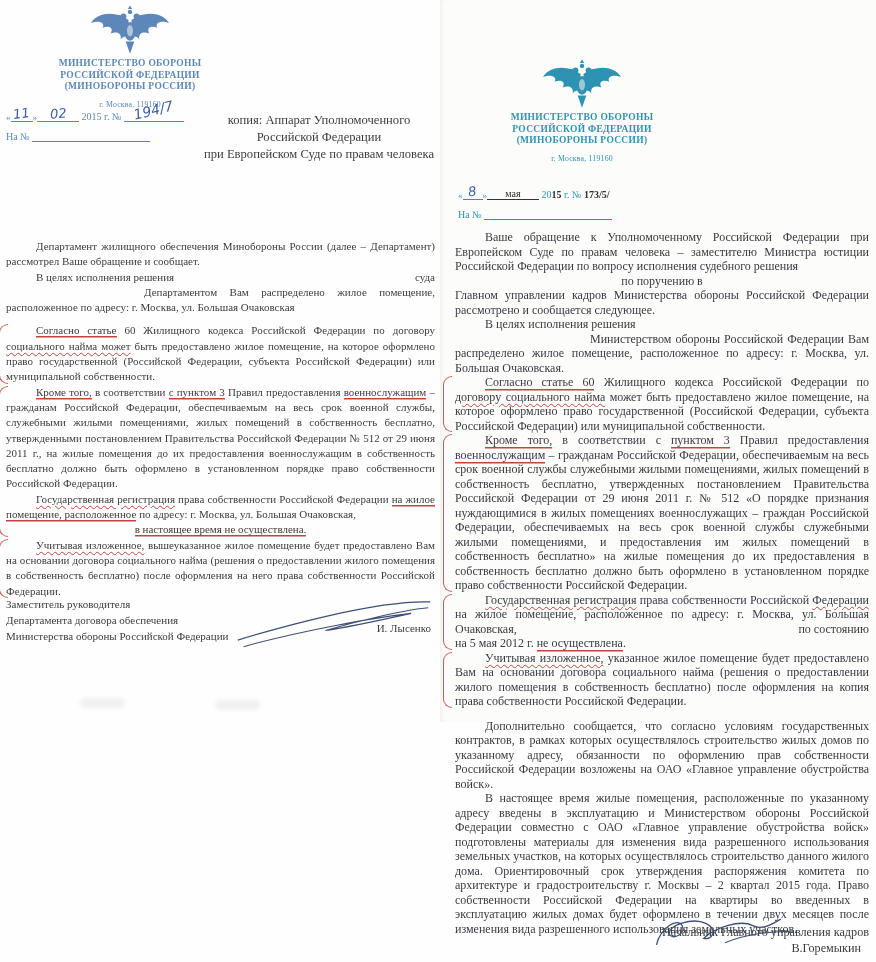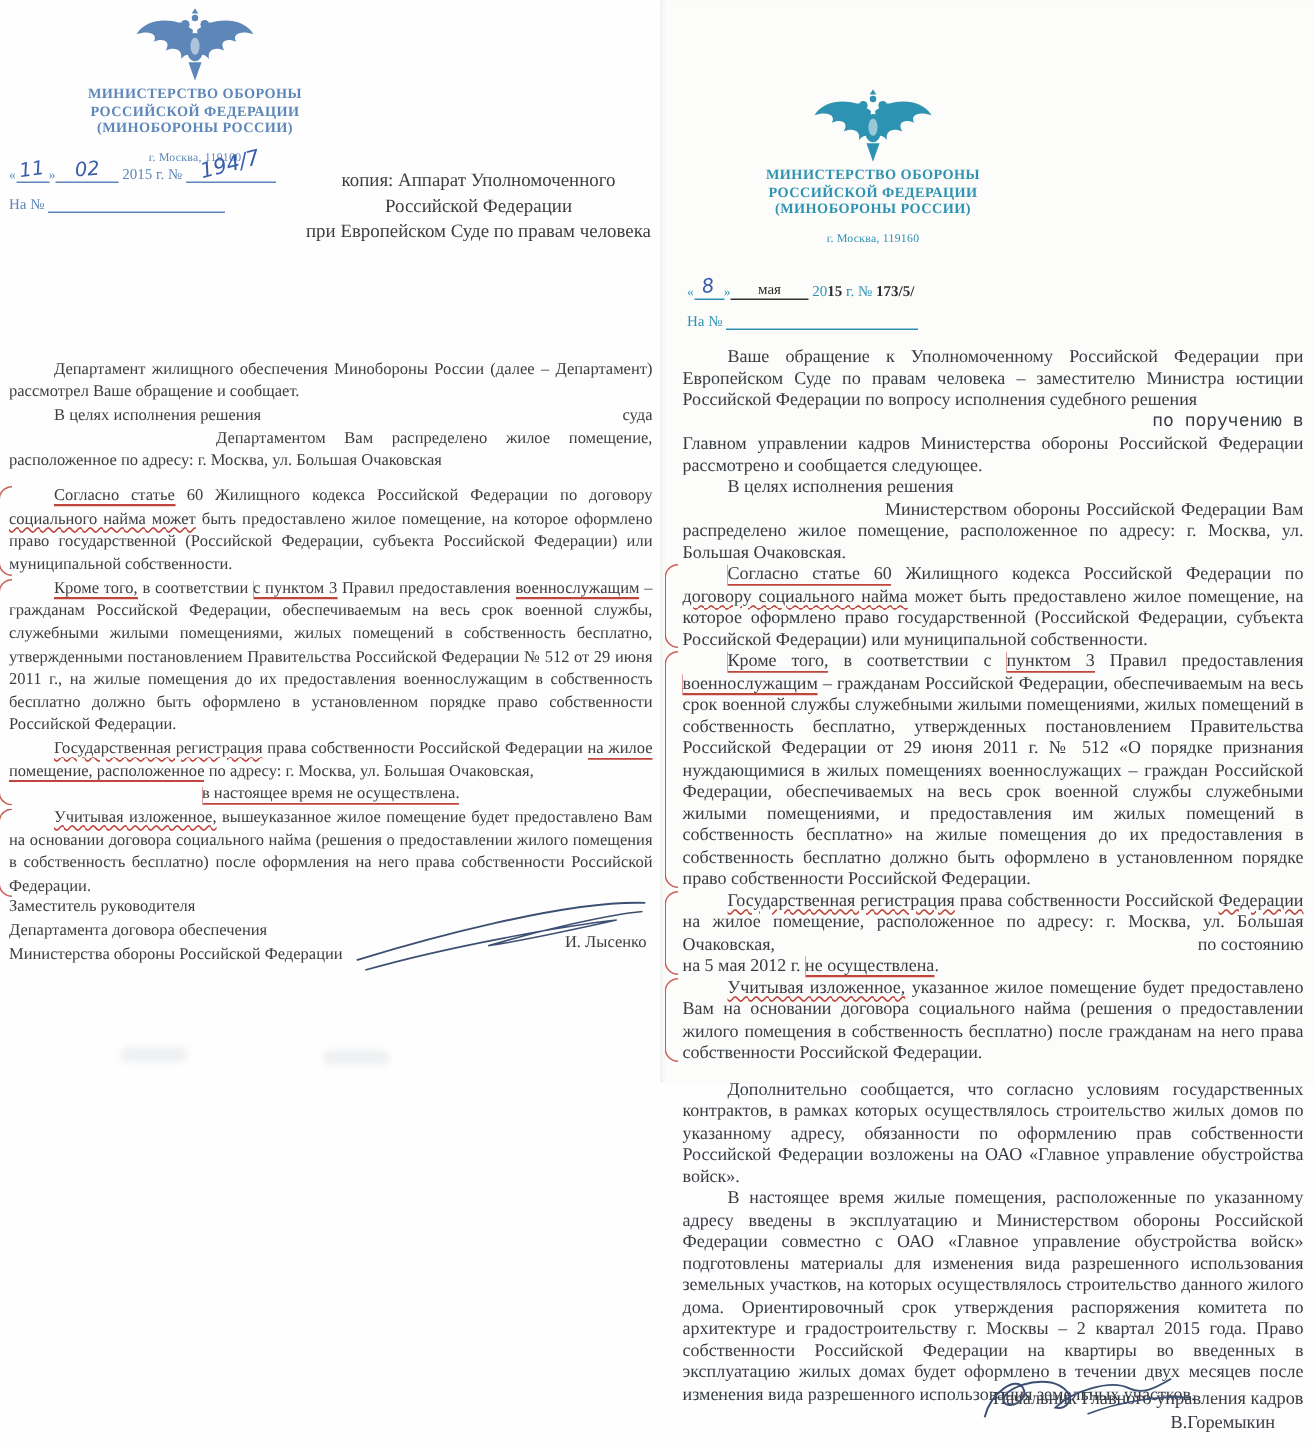--- a/index.html
+++ b/index.html
@@ -35,38 +35,38 @@
         font-size:12.6px;line-height:17px;color:var(--body);}
 
   
   .body-col{position:absolute;text-align:justify;}
   .body-left{left:6px;top:239px;width:429px;font-size:11px;line-height:15.3px;color:var(--body);}
   .body-right{left:455px;top:230px;width:414px;font-size:12px;line-height:14.5px;color:var(--body_right);}
   .para{margin:0;text-align:justify;}
   .ind{text-indent:30px;}
   .ti-xl{text-indent:138px;}
   .ti-xl2{text-indent:135px;}
-  .ar{text-align:right;font-family:Liberation Mono, monospace;}
+  .ar{text-align:center;}
   .ctr{text-align:center;text-indent:0;}
   .fr{float:right;}
   .pgroup{position:relative;}
   .pgroup.marked::before{content:"";position:absolute;left:-7px;top:1px;bottom:1px;width:8px;
       border:1.4px solid var(--red);border-right:none;border-radius:9px 0 0 9px;opacity:.85;}
   .body-right .pgroup.marked::before{left:-12px;}
   .u{box-shadow:0 1.5px 0 0 var(--red);}
   .w{text-decoration:underline;text-decoration-style:wavy;text-decoration-color:var(--red);
      text-decoration-thickness:1px;text-underline-offset:2px;}
 
   
   .sig{position:absolute;color:var(--body);}
   .sig-left{left:6px;top:596px;width:429px;font-size:11px;line-height:16px;}
   .sig-right{left:455px;top:924px;width:414px;font-size:12.2px;line-height:16px;color:var(--body_right);}
   .sig-name{position:absolute;}
   .sig-name-l{right:4px;top:24px;}
-  .sig-name-r{right:19px;top:16px;}
+  .sig-name-r{right:8px;top:16px;}
   .sig-svg{position:absolute;color:var(--sig);}
   .svg-l{left:228px;top:-6px;}
   .svg-r{left:195px;top:-16px;}
 
   .bleed{position:absolute;height:10px;border-radius:5px;background:#aab2b8;opacity:.18;filter:blur(2px);}
 </style>
 </head>
 <body>
 
 <div class="canvas">
@@ -193,21 +193,21 @@
           <p class="para ind"><span class="u">Согласно статье 60</span><span> Жилищного кодекса Российской Федерации по </span><span class="w">договору социального найма</span><span> может быть предоставлено жилое помещение, на которое оформлено право государственной (Российской Федерации, субъекта Российской Федерации) или муниципальной собственности.</span></p>
         </div>
         <div class="pgroup marked">
           <p class="para ind"><span class="u">Кроме того,</span><span> в соответствии с </span><span class="u">пунктом 3</span><span> Правил предоставления </span><span class="u">военнослужащим</span><span> – гражданам Российской Федерации, обеспечиваемым на весь срок военной службы служебными жилыми помещениями, жилых помещений в собственность бесплатно, утвержденных постановлением Правительства Российской Федерации от 29 июня 2011 г. № 512 «О порядке признания нуждающимися в жилых помещениях военнослужащих – граждан Российской Федерации, обеспечиваемых на весь срок военной службы служебными жилыми помещениями, и предоставления им жилых помещений в собственность бесплатно» на жилые помещения до их предоставления в собственность бесплатно должно быть оформлено в установленном порядке право собственности Российской Федерации.</span></p>
         </div>
         <div class="pgroup marked">
           <p class="para ind"><span class="w">Государственная регистрация</span><span> права собственности Российской </span><span class="w">Федерации</span><span> на жилое помещение, расположенное по адресу: г. Москва, ул. Большая Очаковская,</span><span class="fr">по состоянию</span></p>
           <p class="para "><span>на 5 мая 2012 г. </span><span class="u">не осуществлена</span><span>.</span></p>
         </div>
         <div class="pgroup marked">
-          <p class="para ind"><span class="w">Учитывая изложенное,</span><span> указанное жилое помещение будет предоставлено Вам на основании договора социального найма (решения о предоставлении жилого помещения в собственность бесплатно) после гражданам на него права собственности Российской Федерации.</span></p>
+          <p class="para ind"><span class="w">Учитывая изложенное,</span><span> указанное жилое помещение будет предоставлено Вам на основании договора социального найма (решения о предоставлении жилого помещения в собственность бесплатно) после оформления на копия права собственности Российской Федерации.</span></p>
         </div>
         <div class="pgroup" style="margin-top: 10px;">
           <p class="para ind"><span>Дополнительно сообщается, что согласно условиям государственных контрактов, в рамках которых осуществлялось строительство жилых домов по указанному адресу, обязанности по оформлению прав собственности Российской Федерации возложены на ОАО «Главное управление обустройства войск».</span></p>
           <p class="para ind"><span>В настоящее время жилые помещения, расположенные по указанному адресу введены в эксплуатацию и Министерством обороны Российской Федерации совместно с ОАО «Главное управление обустройства войск» подготовлены материалы для изменения вида разрешенного использования земельных участков, на которых осуществлялось строительство данного жилого дома. Ориентировочный срок утверждения распоряжения комитета по архитектуре и градостроительству г. Москвы – 2 квартал 2015 года. Право собственности Российской Федерации на квартиры во введенных в эксплуатацию жилых домах будет оформлено в течении двух месяцев после изменения вида разрешенного использования земельных участков.</span></p>
         </div>
       </div>
 
     <div class="sig sig-right" style="position:absolute;left:15px;top:924px;text-align:right;">
       <div>Начальник Главного управления кадров</div>
       <svg class="sig-svg svg-r" width="150" height="48" viewBox="0 0 140 44">

